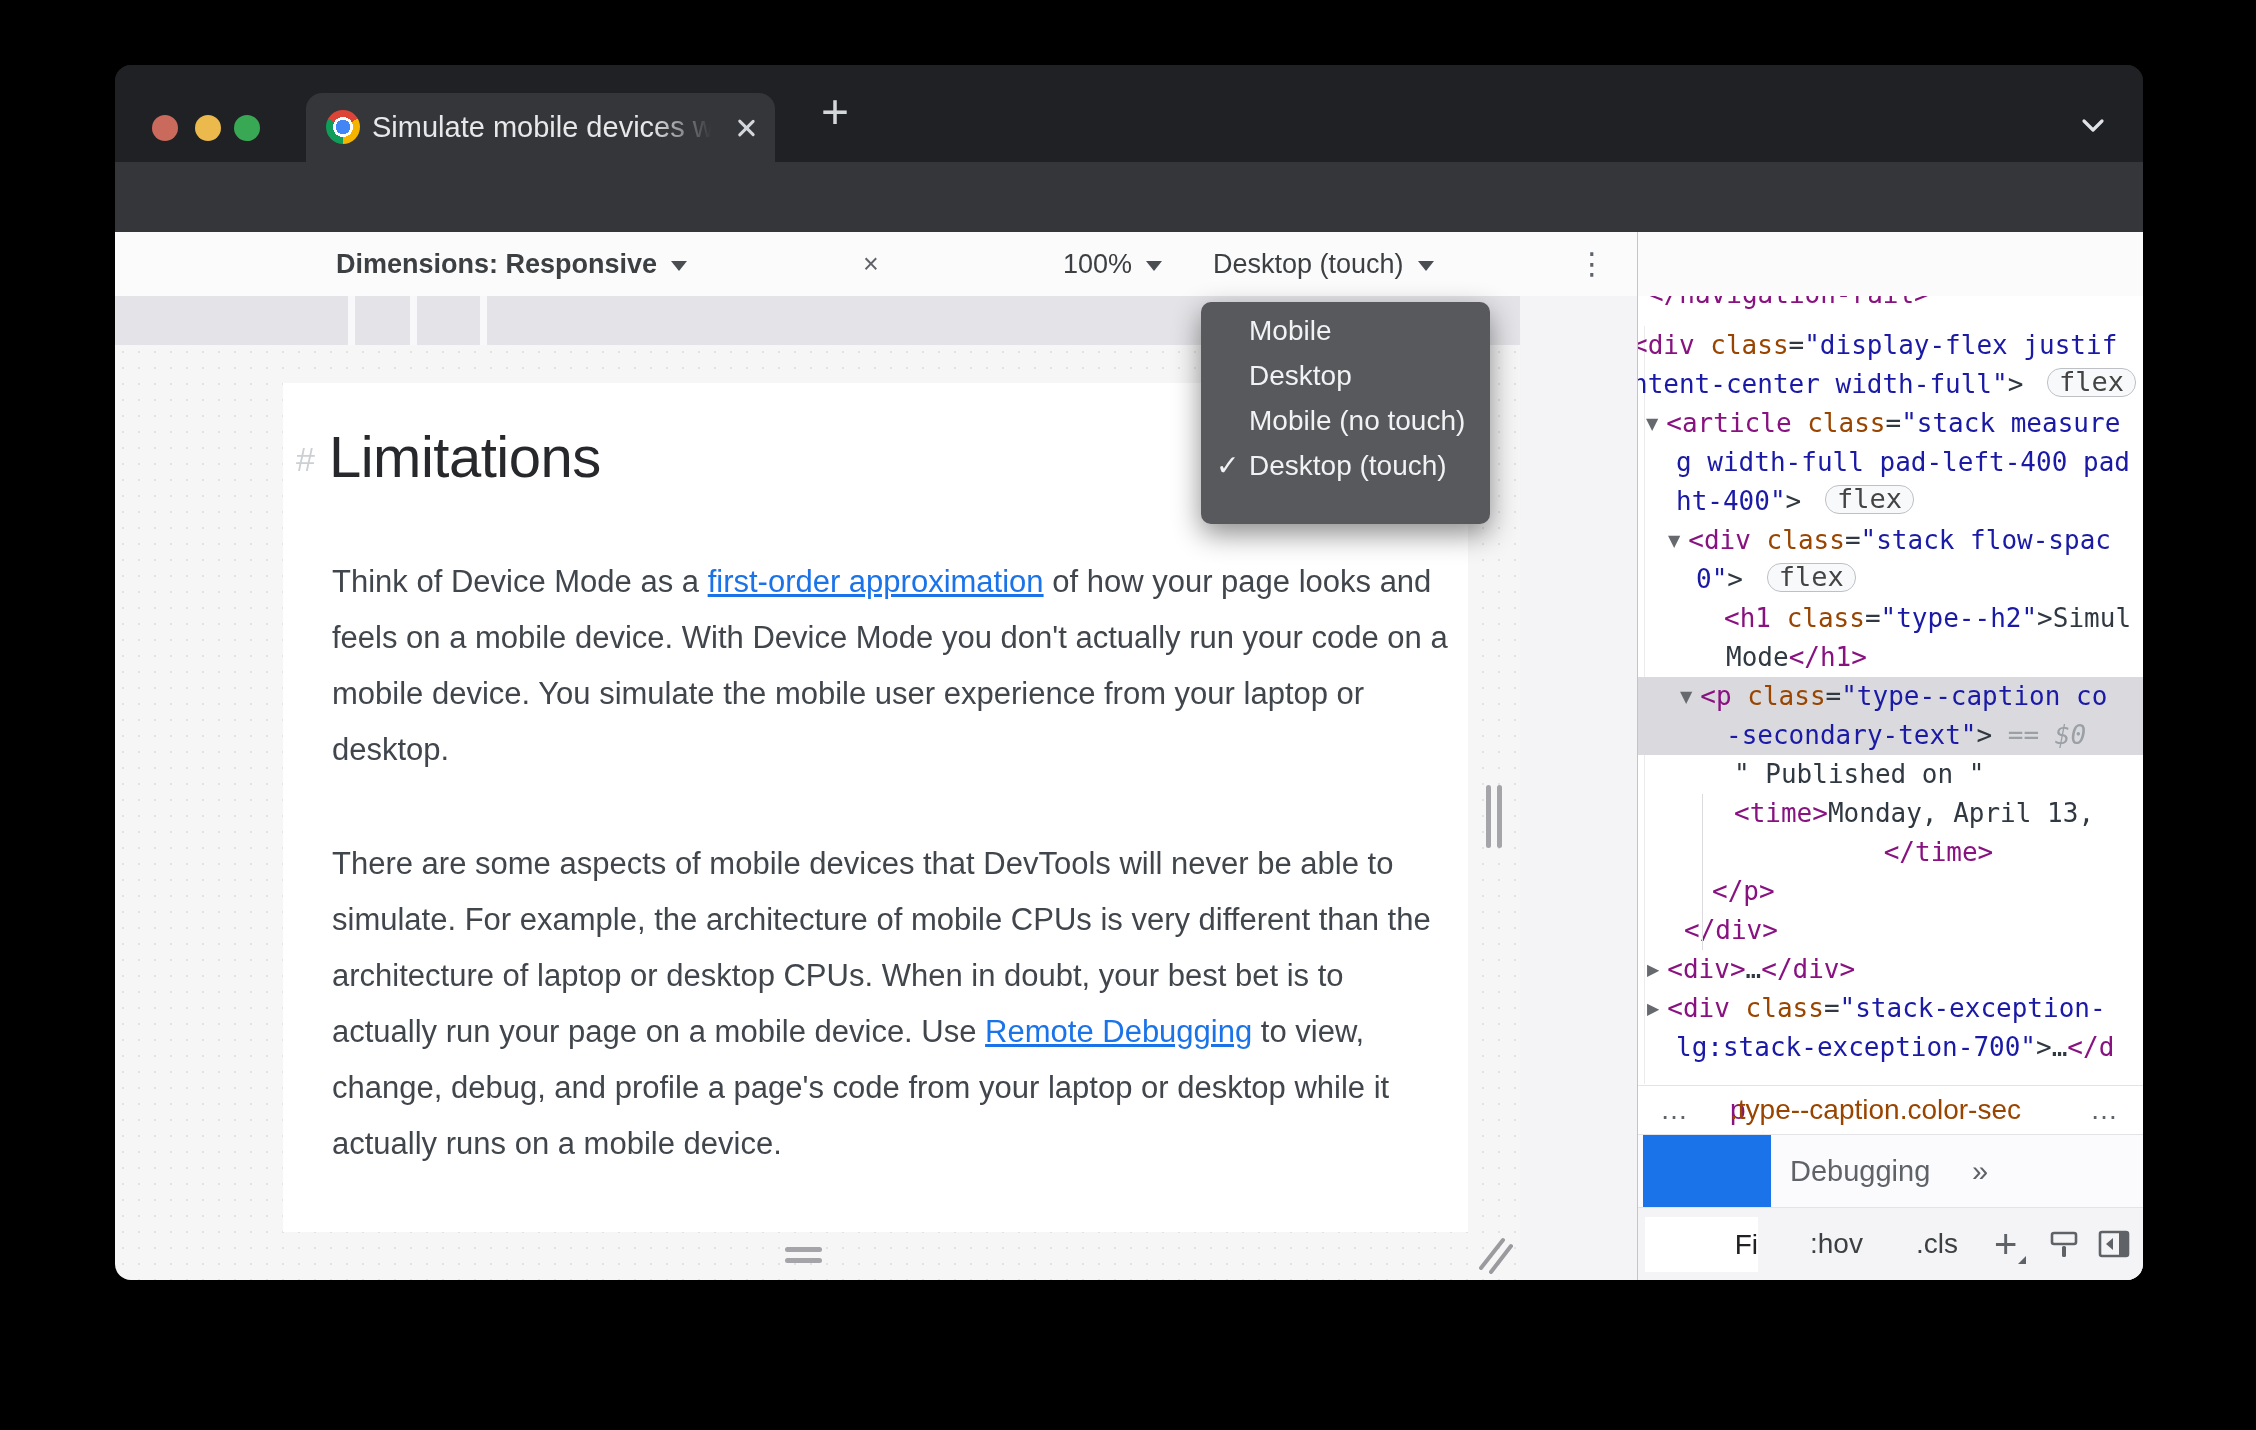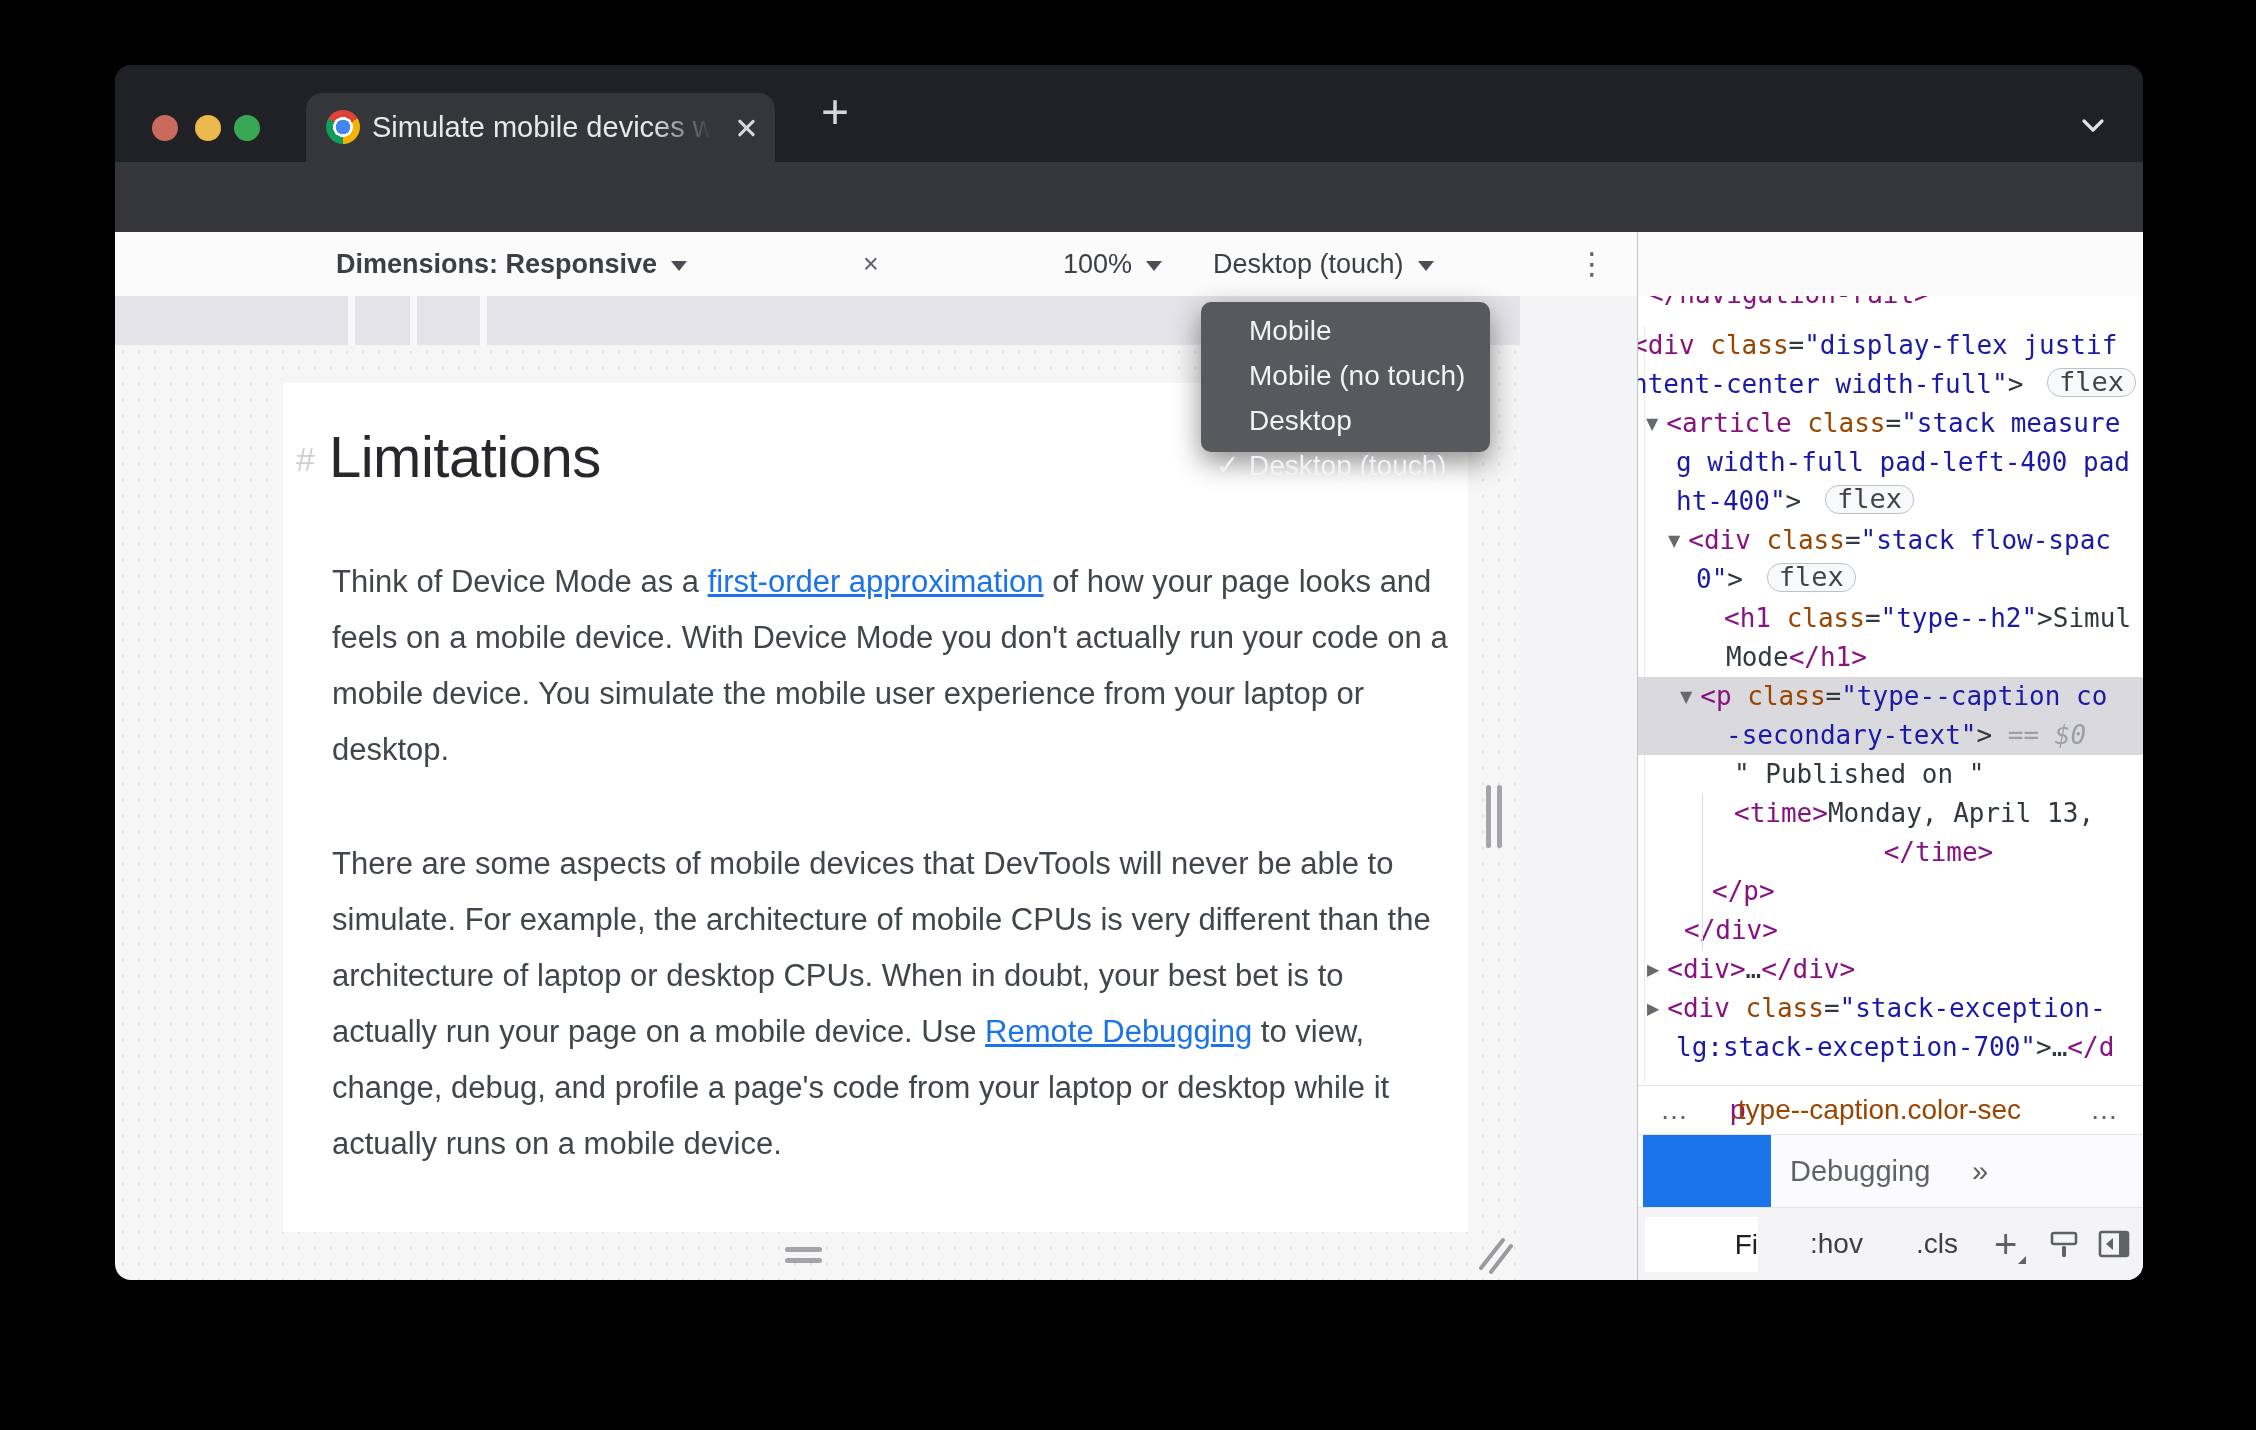--- a/index.html
+++ b/index.html
@@ -75,21 +75,21 @@
   .page-h{font-size:58px;color:#26282c;margin-left:14px;letter-spacing:-0.5px;}
   .para{margin:0 0 0 49px;width:1122px;font-size:31px;line-height:56px;color:#41464d;}
   .p1{margin-top:64px;}
   .p2{margin-top:58px;}
   .lnk{color:#1a73e8;text-decoration:underline;cursor:pointer;}
   .rh-bar{position:absolute;width:5px;height:63px;background:#a4a4a9;border-radius:3px;top:489px;}
   .bh-bar{position:absolute;width:37px;height:5px;background:#a4a4a9;border-radius:3px;left:670px;}
   .corner-rz{position:absolute;left:1360px;top:940px;}
 
   
-  .drop{position:absolute;left:1086px;top:237px;width:289px;height:150px;background:#58595c;border-radius:10px;box-shadow:0 10px 28px rgba(0,0,0,.45);z-index:50;padding-top:6px;box-sizing:border-box;}
+  .drop{position:absolute;left:1086px;top:237px;width:289px;height:222px;background:#58595c;border-radius:10px;box-shadow:0 10px 28px rgba(0,0,0,.45);z-index:50;padding-top:6px;box-sizing:border-box;}
   .drow{position:relative;height:45px;line-height:45px;font-size:28px;color:#f1f2f3;padding-left:48px;}
   .dcheck{position:absolute;left:15px;top:0;width:30px;color:#f1f2f3;font-family:"DejaVu Sans",sans-serif;}
 
   
   .devtools{position:absolute;left:1523px;top:231px;width:505px;height:984px;background:#fff;overflow:hidden;}
   .dom-tree{position:absolute;left:0;top:0;width:100%;font-family:"DejaVu Sans Mono",monospace;font-size:26px;}
   .code-line{height:39px;line-height:39px;white-space:nowrap;}
   .cliptop{height:18px;margin-bottom:12px;overflow:hidden;}
   .cliptop span{position:relative;top:-21px;}
   .sel{background:#dadade;}
@@ -235,22 +235,22 @@
     <span class="rh-bar" style="left:1382px;"></span>
     <span class="bh-bar" style="top:951px;"></span>
     <span class="bh-bar" style="top:962px;"></span>
     <svg class="corner-rz" width="40" height="40" viewBox="0 0 40 40">
         <path d="M6 32 L28 4 M16 36 L36 10" stroke="#9a9a9f" stroke-width="4" stroke-linecap="round"></path>
       </svg>
   </div>
 
   <div class="drop">
     <div class="drow"><span>Mobile</span></div>
+    <div class="drow"><span>Desktop</span></div>
     <div class="drow"><span>Mobile (no touch)</span></div>
-    <div class="drow"><span>Desktop</span></div>
     <div class="drow"><span class="dcheck">✓</span><span>Desktop (touch)</span></div>
   </div>
 
   <div class="devtools">
     <span class="edge-guide"></span>
     <div class="dom-tree">
         <div class="code-line cliptop" style="text-indent: 10px;"><span class="s-tag">&lt;/navigation-rail&gt;</span></div>
         <div class="code-line" style="text-indent: -6px;"><span class="s-tag">&lt;div </span><span class="s-attr">class</span><span class="s-txt">=</span><span class="s-val">"display-flex justif</span></div>
         <div class="code-line" style="text-indent: -6px;"><span class="s-val">ntent-center width-full"</span><span class="s-txt">&gt; </span><span class="s-badge">flex</span></div>
         <div class="code-line" style="text-indent: 8px;"><span class="s-arw">▼</span><span class="s-tag">&lt;article </span><span class="s-attr">class</span><span class="s-txt">=</span><span class="s-val">"stack measure</span></div>

